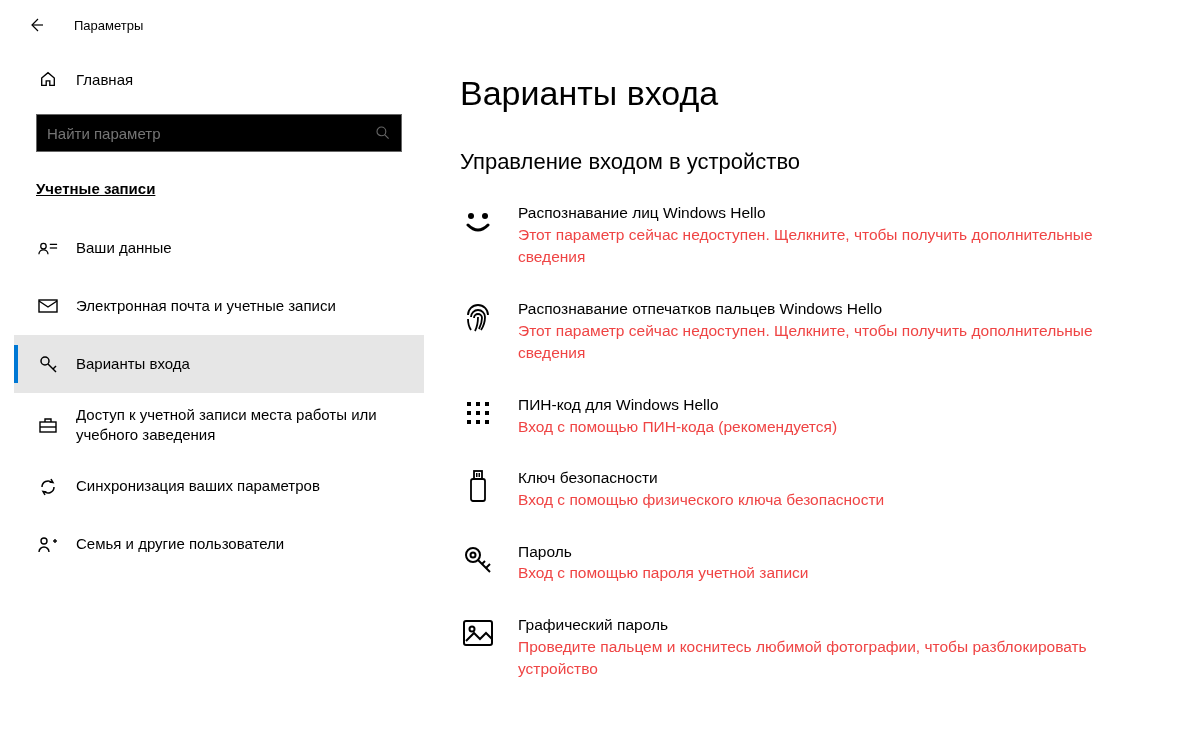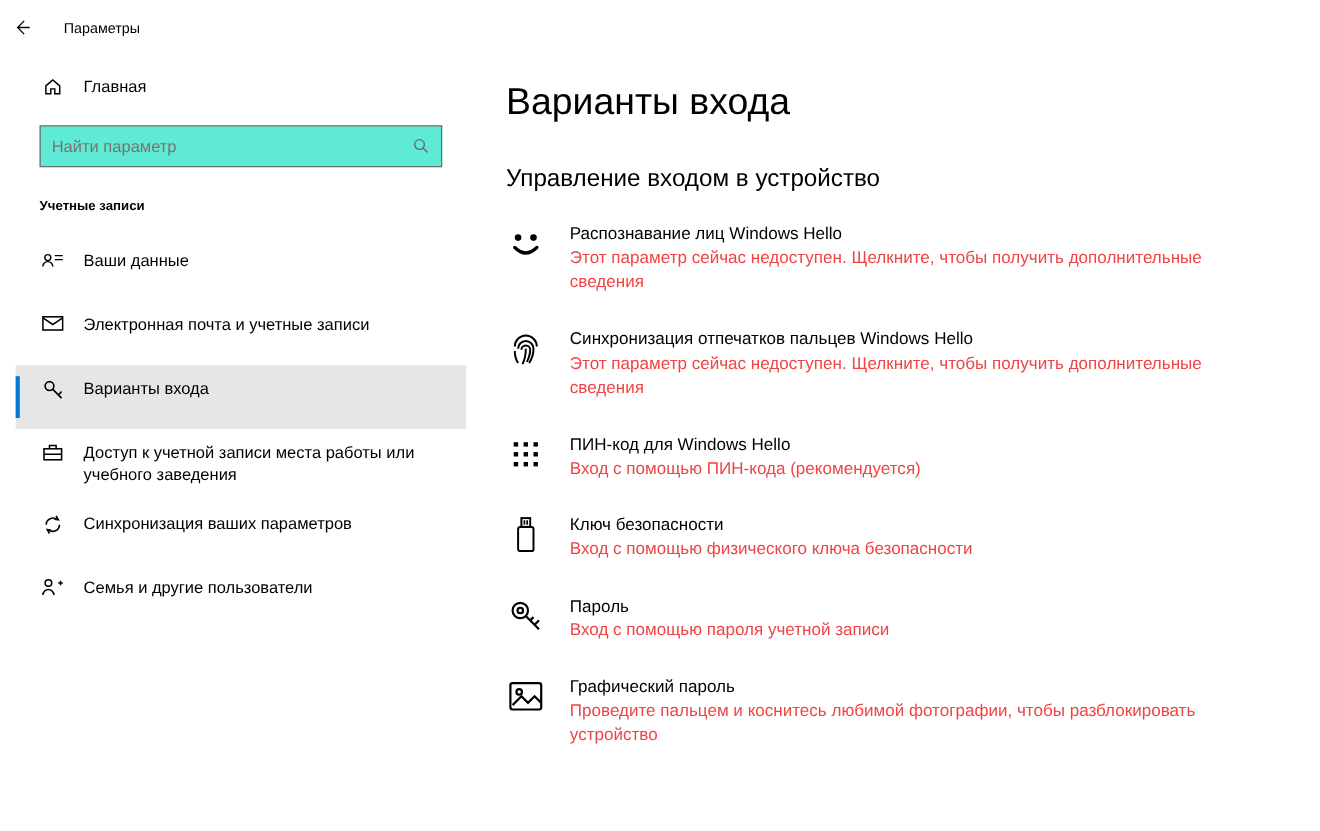--- a/index.html
+++ b/index.html
@@ -10,21 +10,21 @@
     width: 1200px;
     height: 755px;
     overflow: hidden;
     display: flex;
     flex-direction: column;
   }
   .window-header {
     height: 50px;
     display: flex;
     align-items: center;
-    padding: 0 2px;
+    padding: 0 18px;
   }
   .back-btn {
     width: 36px; height: 36px;
     display:flex; align-items:center; justify-content:center;
     font-size:16px; cursor:pointer;
   }
   .window-title { font-size: 13px; margin-left: 20px; }
   .body-container { display:flex; flex:1; min-height:0; }
   .sidebar {
     width: 410px;
@@ -40,35 +40,36 @@
     cursor:pointer;
     font-size:15px;
   }
   .home-row .icon-wrap { width:24px; display:flex; justify-content:center; margin-right:16px; }
   .search-box {
     margin: 0 22px 28px 22px;
     border: 1px solid #666;
     height: 38px;
     display:flex; align-items:center;
     padding: 0 10px;
-    background:#5eead4;
+    background:#000000;
   }
   .search-box input {
     border:none; outline:none; flex:1;
     font-size:15px; color:#666;
     background:transparent;
   }
   .search-box .search-icon { color:#666; }
   .section-title {
-    font-size:12px; font-weight:600;
+    font-size:15px; font-weight:600;
     padding: 0 22px 22px 22px;
+    text-decoration: underline;
   }
   .nav-list { display:flex; flex-direction:column; }
   .nav-item {
-    display:flex; 
+    display:flex; align-items:center;
     padding: 12px 22px;
     font-size:15px;
     cursor:pointer; position:relative;
     min-height:58px;
   }
   .nav-item.active { background:#e6e6e6; }
   .nav-item.active::before {
     content:""; position:absolute; left:0; top:10px; bottom:10px;
     width:4px; background:#0078d4;
   }
@@ -237,21 +238,21 @@
         <span class="opt-icon">
           <svg width="28" height="32" viewBox="0 0 28 32">
               <path d="M4 14a10 10 0 0 1 20 0" fill="none" stroke="#000" stroke-width="1.8"></path>
               <path d="M7 16a7 7 0 0 1 14 0c0 5-2 10-4 13" fill="none" stroke="#000" stroke-width="1.8"></path>
               <path d="M10 17a4 4 0 0 1 8 0c0 4-1.5 8-3 11" fill="none" stroke="#000" stroke-width="1.8"></path>
               <path d="M14 16c0 5-1 10-3 14" fill="none" stroke="#000" stroke-width="1.8"></path>
               <path d="M4 18c0 4 1 8 3 11" fill="none" stroke="#000" stroke-width="1.8"></path>
             </svg>
         </span>
         <div class="opt-text">
-          <span class="opt-title">Синхронизация отпечатков пальцев Windows Hello</span>
+          <span class="opt-title">Распознавание отпечатков пальцев Windows Hello</span>
           <span class="opt-desc">Этот параметр сейчас недоступен. Щелкните, чтобы получить дополнительные сведения</span>
         </div>
       </div>
 
       <div class="option">
         <span class="opt-icon">
           <svg width="26" height="26" viewBox="0 0 26 26">
             <rect x="2" y="2" width="4" height="4" fill="#000"></rect>
               <rect x="11" y="2" width="4" height="4" fill="#000"></rect>
               <rect x="20" y="2" width="4" height="4" fill="#000"></rect>

